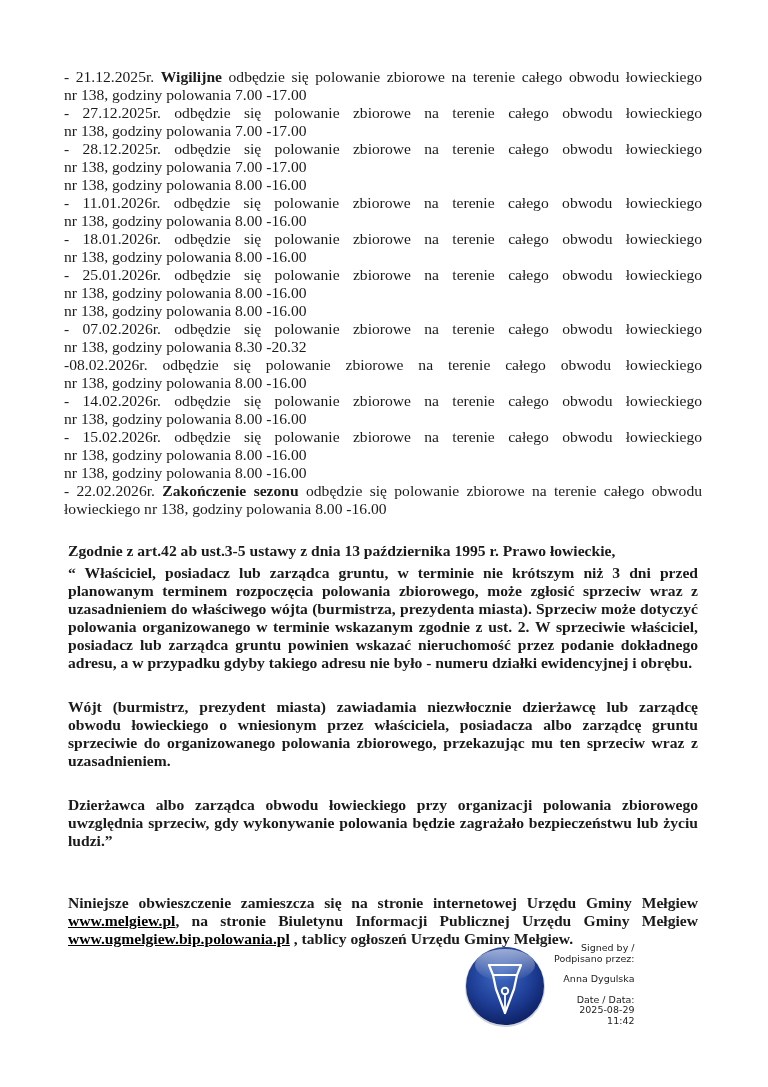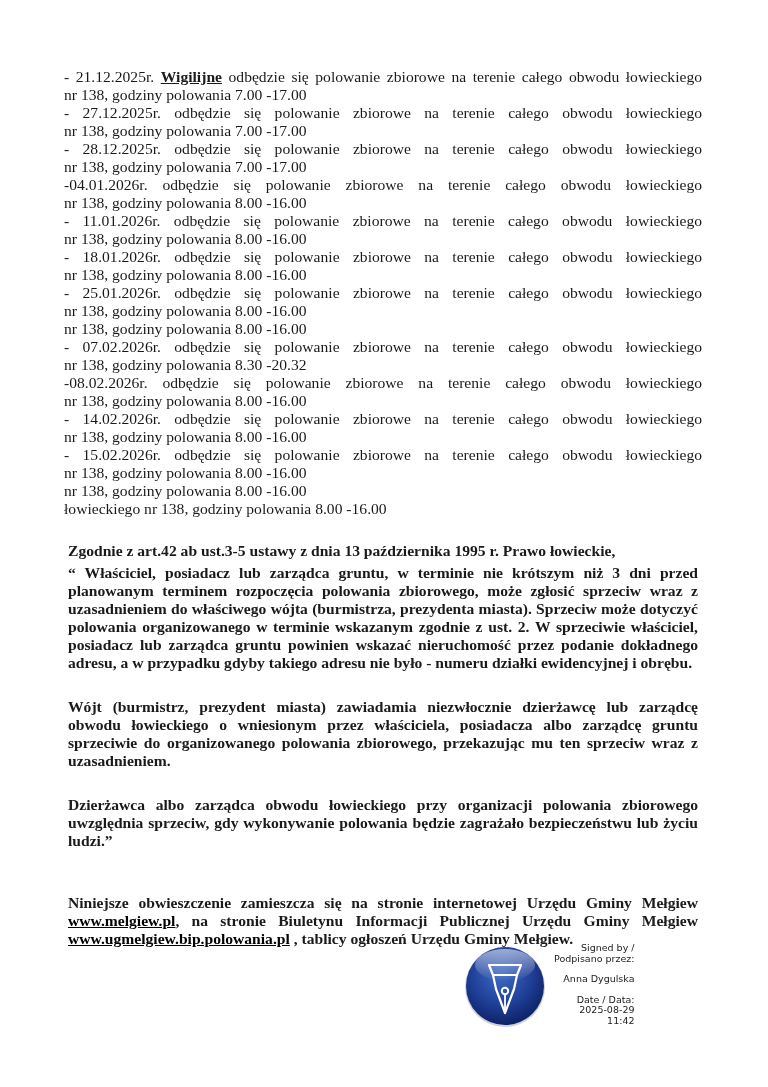--- a/index.html
+++ b/index.html
@@ -5,21 +5,21 @@
     html, body { margin: 0; padding: 0; background: #ffffff; }
     body { width: 768px; height: 1087px; position: relative; overflow: hidden; }
     .page {
       position: absolute; left: 64px; top: 68px; width: 638px;
       font-family: "Liberation Serif", serif; font-size: 15.6px; color: #1a1a1a;
       line-height: 18px;
     }
     .entry { text-align: justify; text-align-last: left; }
     .entry .line1 { display: block; text-align: justify; text-align-last: justify; }
     .entry .line2 { display: block; }
-    b { font-weight: bold; text-decoration: underline; }
+    b { font-weight: bold; }
     .para { margin: 4px; font-weight: bold; }
     .gap-lg { height: 20px; }
     .gap-md { height: 18px; }
     .gap-xl { height: 36px; }
     .justify { text-align: justify; text-align-last: left; }
     a.link { color: #000000; text-decoration: underline; }
     .sig {
       position: absolute; left: 462px; top: 943px; width: 220px; height: 90px;
     }
     .sig-icon { position: absolute; left: 0; top: 0; width: 86px; height: 86px; }
@@ -41,21 +41,20 @@
       </div>
       <div class="entry">
         <span class="line1"><span>- 27.12.2025r. </span><span>odbędzie się polowanie zbiorowe na terenie całego obwodu łowieckiego</span></span>
         <span class="line2">nr 138, godziny polowania 7.00 -17.00</span>
       </div>
       <div class="entry">
         <span class="line1"><span>- 28.12.2025r. </span><span>odbędzie się polowanie zbiorowe na terenie całego obwodu łowieckiego</span></span>
         <span class="line2">nr 138, godziny polowania 7.00 -17.00</span>
       </div>
       <div class="entry">
-        <span class="line1"><span>-04.01.2026r. </span><span>odbędzie się polowanie zbiorowe na terenie całego obwodu łowieckiego</span></span>
         <span class="line2">nr 138,  godziny polowania 8.00 -16.00</span>
       </div>
       <div class="entry">
         <span class="line1"><span>- 11.01.2026r. </span><span>odbędzie się polowanie zbiorowe na terenie całego obwodu łowieckiego</span></span>
         <span class="line2">nr 138, godziny polowania 8.00 -16.00</span>
       </div>
       <div class="entry">
         <span class="line1"><span>- 18.01.2026r. </span><span>odbędzie się polowanie zbiorowe na terenie całego obwodu łowieckiego</span></span>
         <span class="line2">nr 138, godziny polowania 8.00 -16.00</span>
       </div>
@@ -79,20 +78,21 @@
         <span class="line2">nr 138, godziny polowania 8.00 -16.00</span>
       </div>
       <div class="entry">
         <span class="line1"><span>- 15.02.2026r. </span><span>odbędzie się polowanie zbiorowe na terenie całego obwodu łowieckiego</span></span>
         <span class="line2">nr 138, godziny polowania 8.00 -16.00</span>
       </div>
       <div class="entry">
         <span class="line2">nr 138, godziny polowania 8.00 -16.00</span>
       </div>
       <div class="entry">
+        <span class="line1"><span>- 22.02.2026r. </span><b>Zakończenie sezonu</b><span> odbędzie się polowanie zbiorowe na terenie całego obwodu</span></span>
         <span class="line2">łowieckiego nr 138, godziny polowania 8.00 -16.00</span>
       </div>
     </div>
 
   <div class="gap-lg"></div>
 
   <p class="para"> Zgodnie z art.42 ab ust.3-5  ustawy z dnia 13 października 1995 r. Prawo łowieckie,</p>
   <p class="para justify">“ Właściciel, posiadacz lub zarządca gruntu, w terminie nie krótszym niż 3 dni przed planowanym terminem rozpoczęcia polowania zbiorowego, może zgłosić sprzeciw wraz z uzasadnieniem do właściwego wójta (burmistrza, prezydenta miasta). Sprzeciw może dotyczyć polowania organizowanego w terminie wskazanym zgodnie z ust. 2. W sprzeciwie właściciel, posiadacz lub zarządca gruntu powinien wskazać nieruchomość przez podanie dokładnego adresu, a w przypadku gdyby takiego adresu nie było - numeru działki ewidencyjnej i obrębu.</p>
   <div class="gap-md"></div>
   <p class="para justify">Wójt (burmistrz, prezydent miasta) zawiadamia niezwłocznie dzierżawcę lub zarządcę obwodu łowieckiego o wniesionym przez właściciela, posiadacza albo zarządcę gruntu sprzeciwie do organizowanego polowania zbiorowego, przekazując mu ten sprzeciw wraz z uzasadnieniem.</p>

